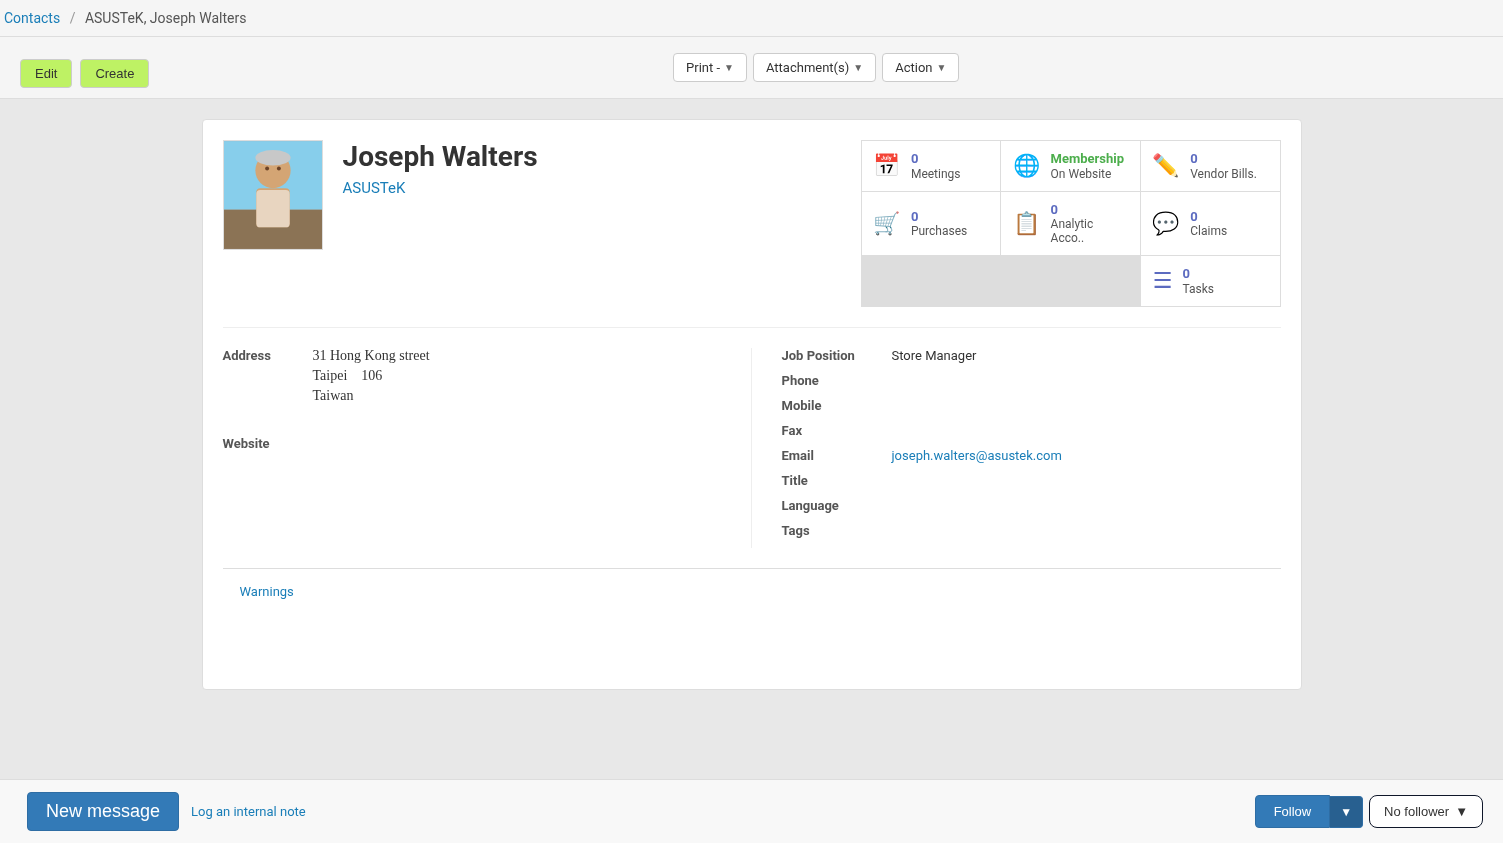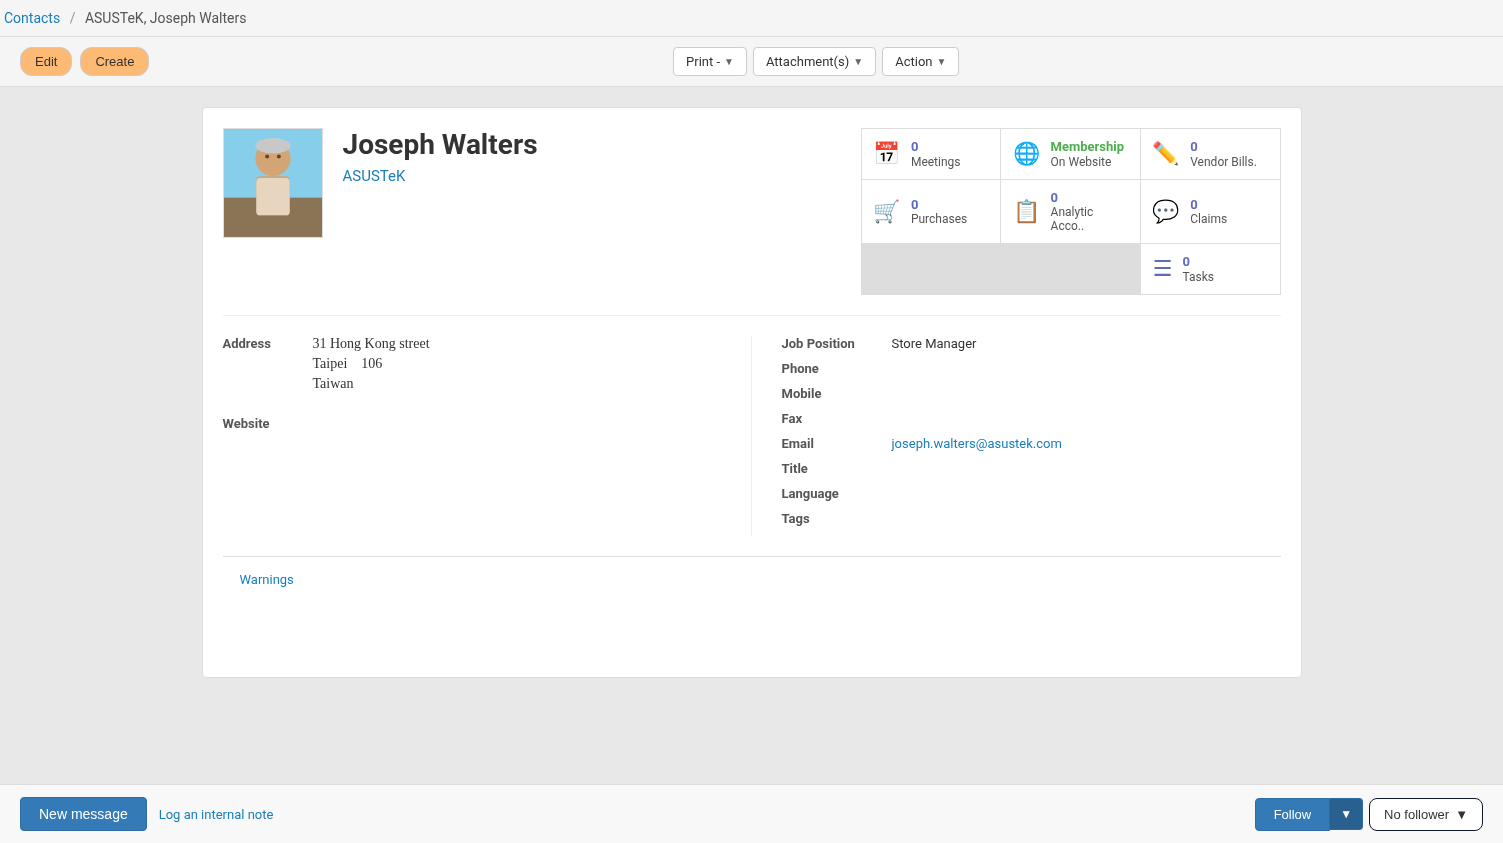--- a/index.html
+++ b/index.html
@@ -47,25 +47,26 @@
     }
     .toolbar-center {
       flex: 1;
       display: flex;
       justify-content: center;
       gap: 6px;
     }
     .btn {
       padding: 6px 14px;
       border: 1px solid #ccc;
-      background: #fdba74;
-      border-radius: 12px;
-      cursor: pointer;
-      font-size: 13px;
-      color: #333;
+      background: #bef264;
+      border-radius: 4px;
+      cursor: pointer;
+      font-size: 13px;
+      color: #333;
+      margin-top: 12px;
     }
     .btn-dropdown {
       display: flex;
       align-items: center;
       gap: 4px;
       padding: 6px 12px;
       border: 1px solid #ccc;
       background: #fff;
       border-radius: 4px;
       cursor: pointer;
@@ -316,21 +317,22 @@
       text-decoration: none;
       font-size: 13px;
     }
     .btn-new-message {
       background: #337ab7;
       color: #fff;
       border: 1px solid #2e6da4;
       padding: 8px 18px;
       border-radius: 4px;
       cursor: pointer;
-      font-size: 14px;
+      font-size: 18px;
+      margin-left: 7px;
     }
   </style>
 </head>
 <body>
 
 <div class="breadcrumb-bar">
   <a href="#">Contacts</a>
   <span class="separator">/</span>
   <span>ASUSTeK, Joseph Walters</span>
 </div>
@@ -449,21 +451,21 @@
           <span class="detail-label">Address</span>
           <div>
             <div class="address-line">31 Hong Kong street</div>
             <div class="address-line">
               <span>Taipei</span>&nbsp;&nbsp;&nbsp;
               <span>106</span>
             </div>
             <div class="address-line">Taiwan</div>
           </div>
         </div>
-        <div class="detail-row" style="margin-top: 20px;">
+        <div class="detail-row" style="margin-top: 28px;">
           <span class="detail-label">Website</span>
           <span class="detail-value"></span>
         </div>
       </div>
 
       <div class="detail-right">
         <div class="right-detail-row">
           <span class="right-label">Job Position</span>
           <span class="right-value">Store Manager</span>
         </div>

